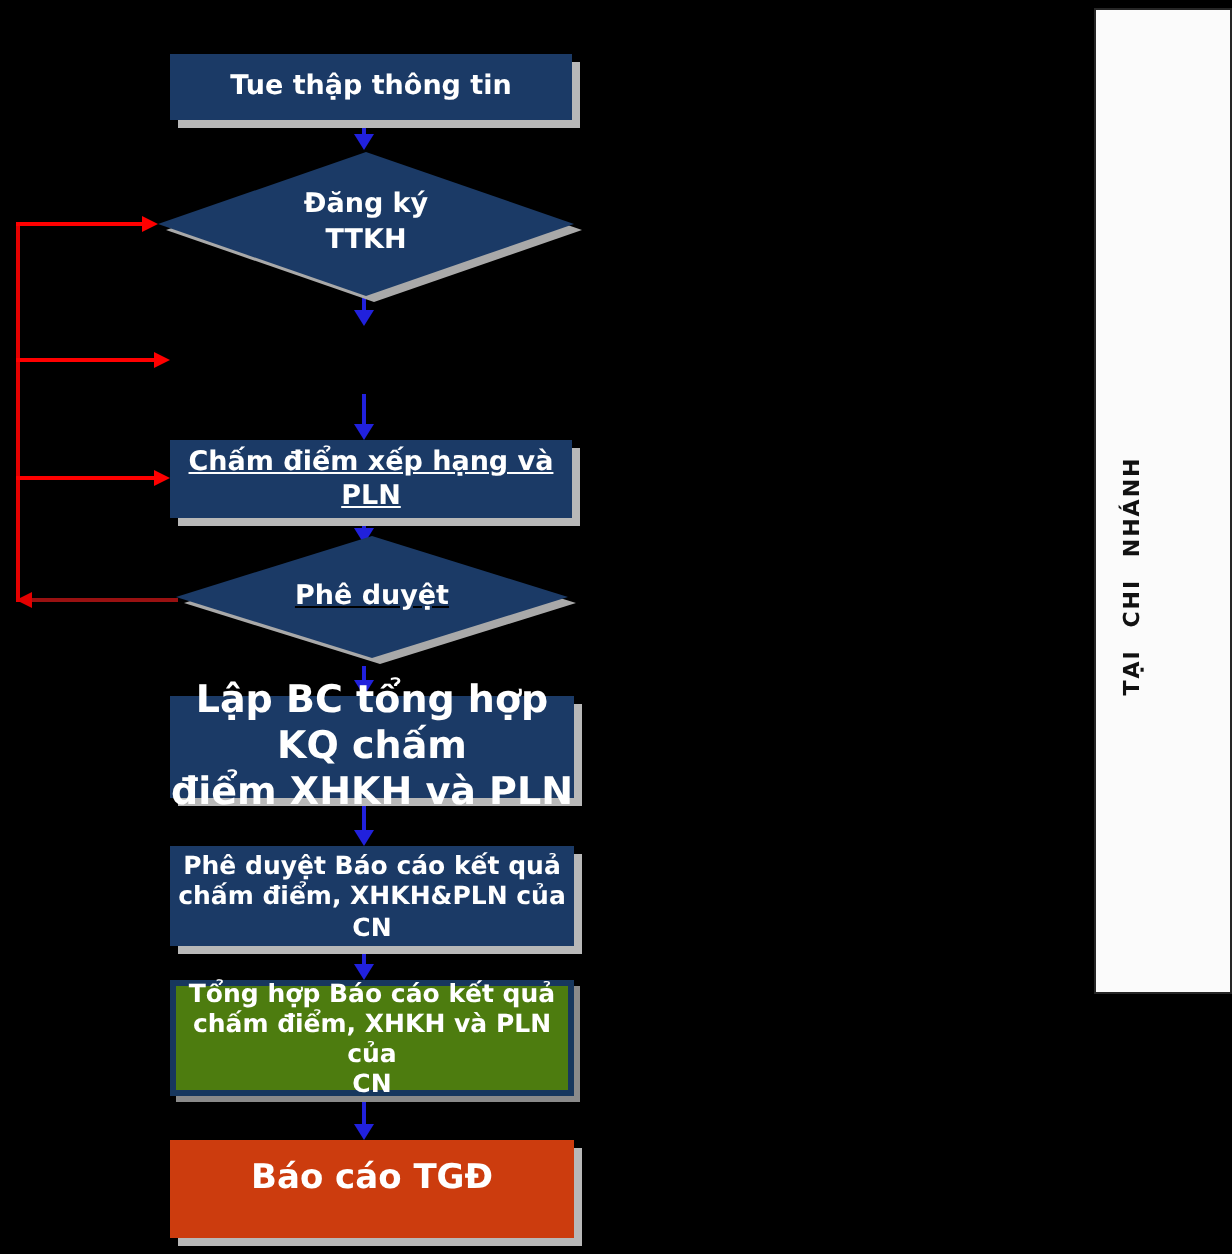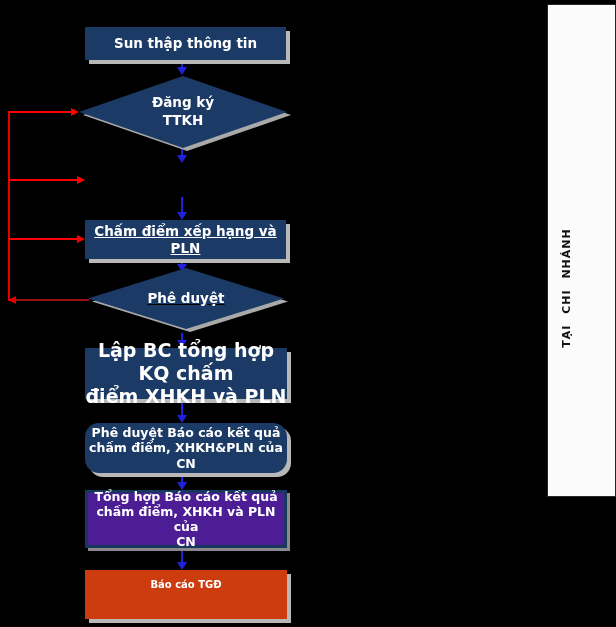--- a/index.html
+++ b/index.html
@@ -14,24 +14,24 @@
     background:#1B3A66;
     color:#FFFFFF; font-weight:bold; text-align:center;
     display:flex; align-items:center; justify-content:center;
     white-space:pre-line; line-height:1.22;
     box-shadow:4px 4px 0 0 #B8B8B8;
   }
   #n1 { left:85px;  top:27px;  width:201px; height:33px; font-size:13.5px; }
   #n3 { left:85px;  top:163px; width:201px; height:34px; font-size:13.5px; }
   #n4 { left:85px;  top:220px; width:201px; height:39px; font-size:13.5px;text-decoration:underline; }
   #n6 { left:85px;  top:348px; width:202px; height:51px; font-size:19px; }
-  #n7 { left:85px;  top:423px; width:202px; height:50px; font-size:12.5px;border-radius:14px; }
+  #n7 { left:85px;  top:423px; width:202px; height:50px; font-size:12.5px; }
   #n8 { left:85px;  top:490px; width:202px; height:58px; font-size:12.5px;
-        background:#4c1d95; border:3px solid #17375E; box-shadow:3px 3px 0 0 #8a8a8a; }
-  #n9 { left:85px;  top:570px; width:202px; height:49px; font-size:10px;
+        background:#4d7c0f; border:3px solid #17375E; box-shadow:3px 3px 0 0 #8a8a8a; }
+  #n9 { left:85px;  top:570px; width:202px; height:49px; font-size:17px;
         background:#CC3C0E; align-items:flex-start; padding-top:9px; }
 
   .dwrap { position:absolute; filter:drop-shadow(4px 3px 0 #A9A9A9); }
   .diamond {
     width:100%; height:100%;
     clip-path:polygon(50% 0, 100% 50%, 50% 100%, 0 50%);
     background:#1B3A66; color:#ffffff; font-weight:bold; text-align:center;
     display:flex; align-items:center; justify-content:center;
     white-space:pre-line; line-height:1.3; font-size:13.5px;
   }
@@ -97,21 +97,21 @@
 
   <div id="a1" class="varrow"></div>
   <div id="a2" class="varrow"></div>
   <div id="a3" class="varrow"></div>
   <div id="a4" class="varrow"></div>
   <div id="a5" class="varrow"></div>
   <div id="a6" class="varrow"></div>
   <div id="a7" class="varrow"></div>
   <div id="a8" class="varrow"></div>
 
-  <div id="n1" class="fbox">Sun thập thông tin</div>
+  <div id="n1" class="fbox">Tue thập thông tin</div>
 
   <div id="n2w" class="dwrap">
     <div class="diamond">Đăng ký
 TTKH</div>
   </div>
 
 
   <div id="n4" class="fbox">Chấm điểm xếp hạng và
 PLN</div>
 

